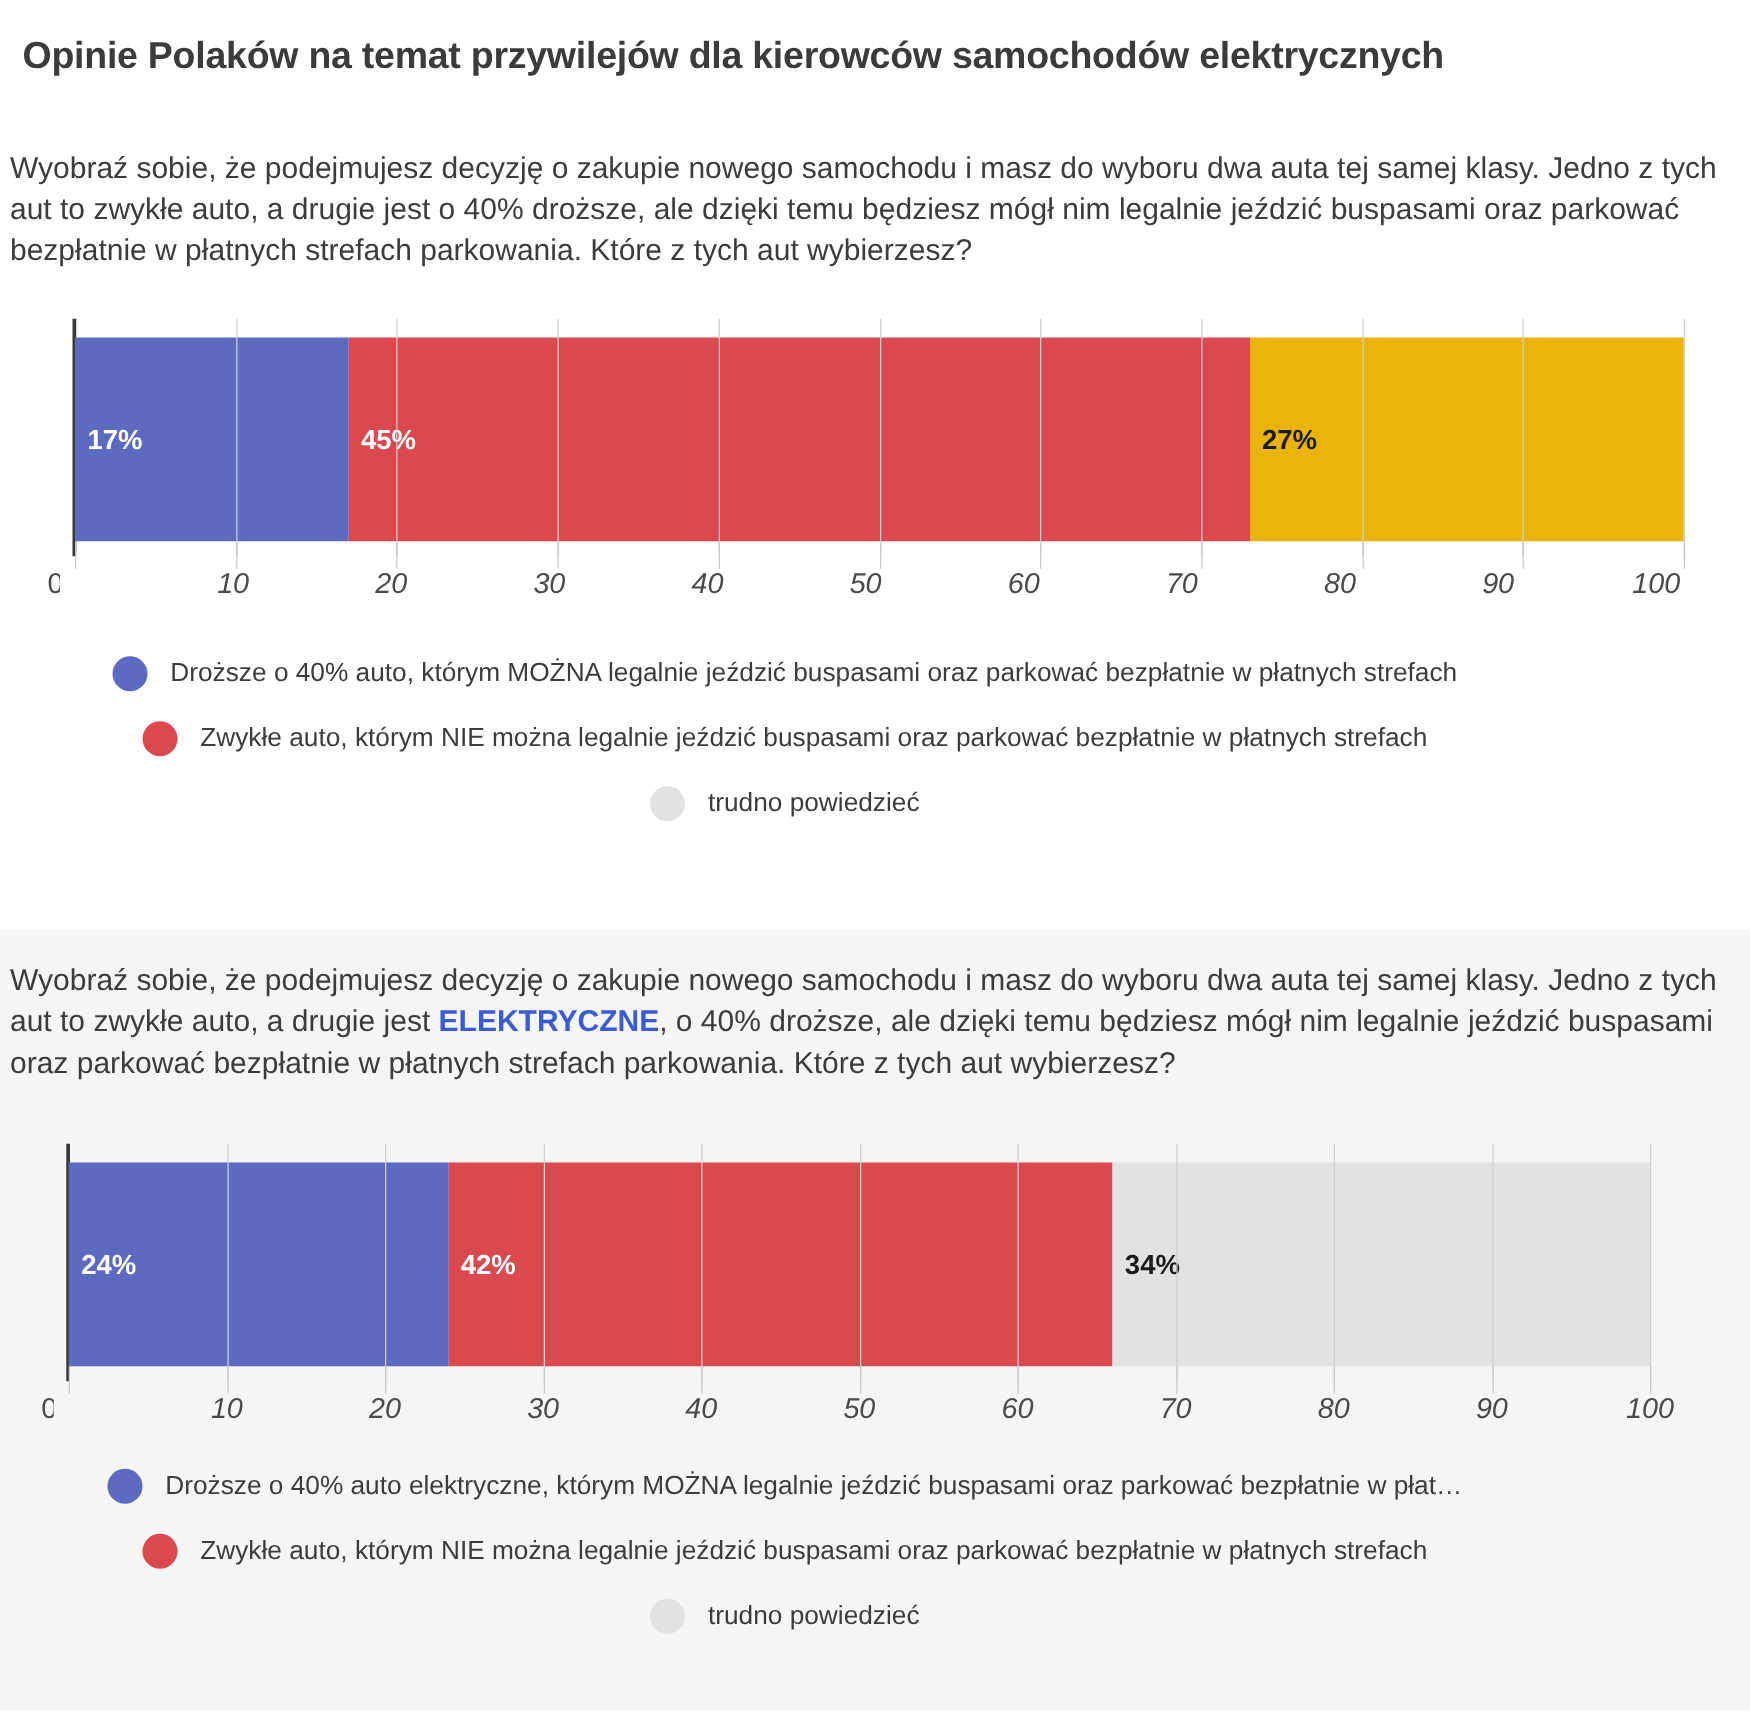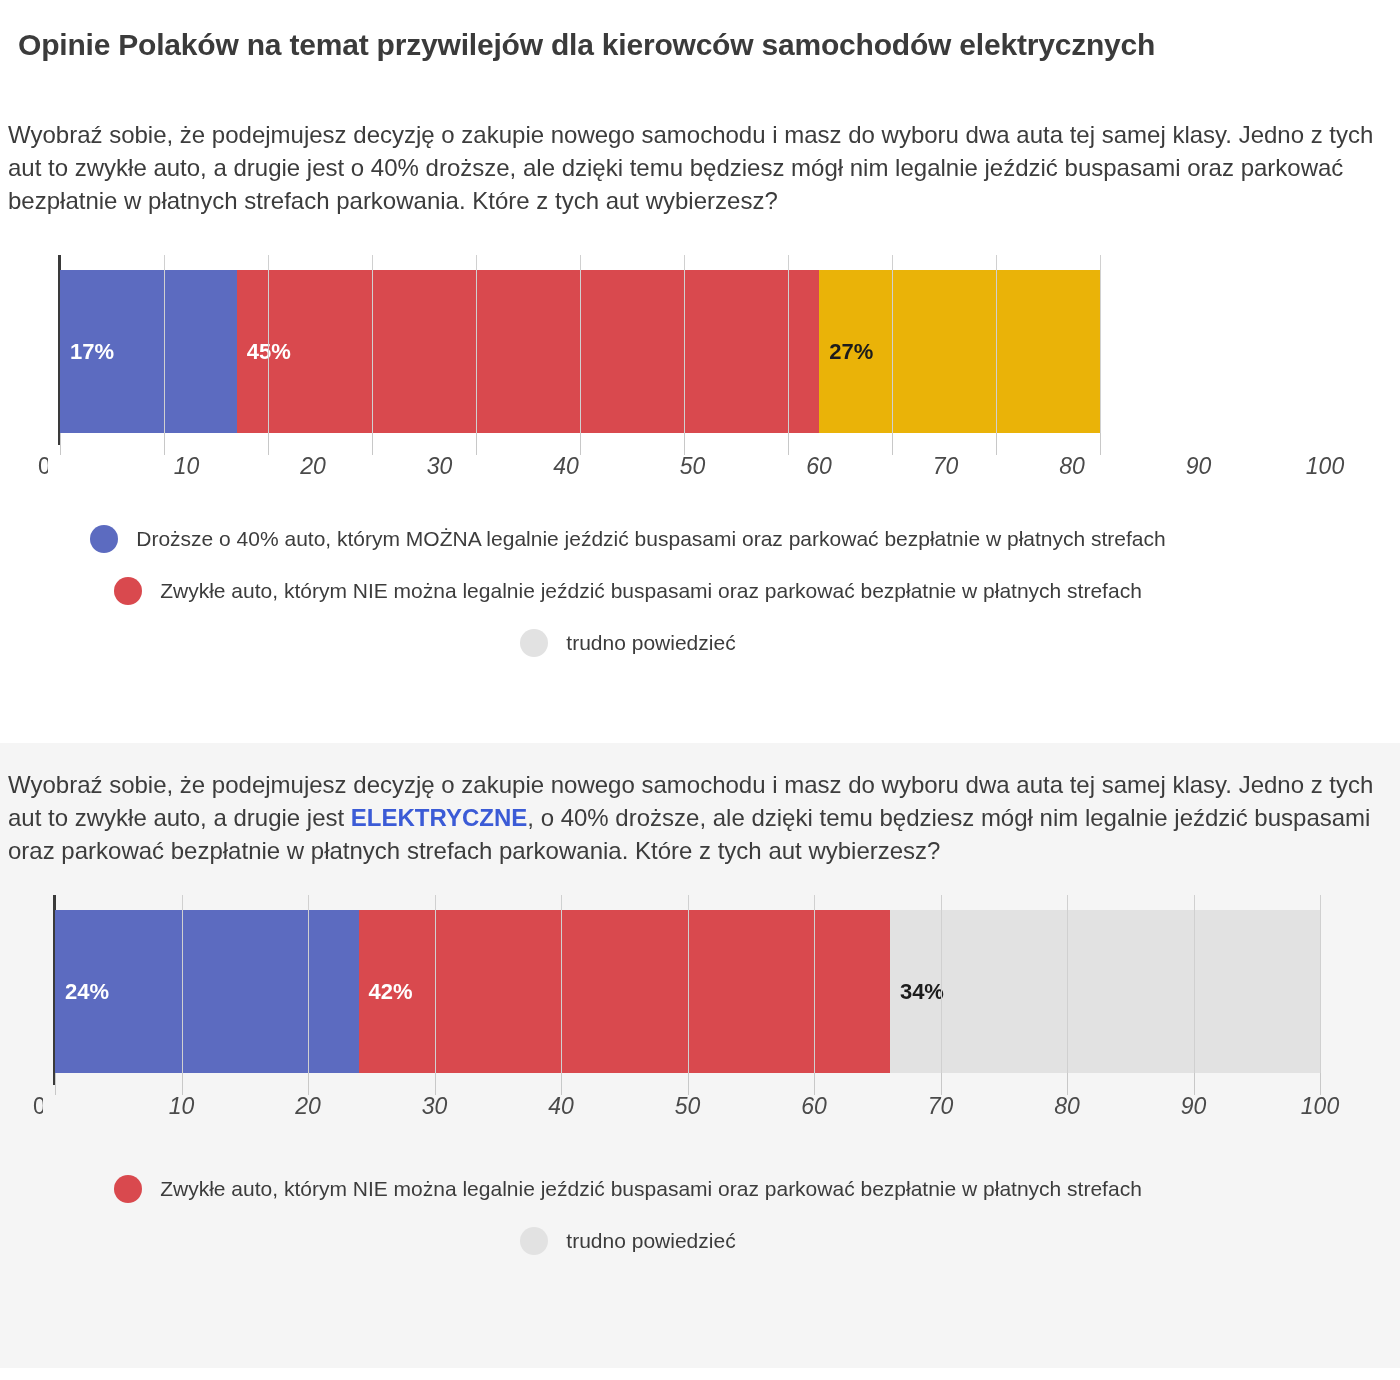--- a/index.html
+++ b/index.html
@@ -30,24 +30,24 @@
     position: absolute; left: 8px; width: 1378px;
     font-size: 24px; line-height: 33px; color: #3c3c3c;
   }
   .q1 { top: 118px; }
   .q2 { top: 768px; }
   .hl { color: #3b5bd6; font-weight: 600; }
 
   
   .chart { position: absolute; }
   .chart-1 { left: 0; top: 255px; width: 1400px; height: 240px; }
-  .chart-2 { left: 0; top: 895px; width: 1368px; height: 240px; }
+  .chart-2 { left: 0; top: 915px; width: 1368px; height: 240px; }
 
   .plot { position: absolute; left: 0; top: 0; height: 190px; }
-  .plot-1 { left: 60px; width: 1040px; }
+  .plot-1 { left: 60px; width: 1287px; }
   .plot-2 { left: 55px; width: 1265px; }
 
   .yaxis {
     position: absolute; top: 0; height: 190px;
     width: 3px; background: #3a3a3a;
   }
   .yaxis-1 { left: 58px; }
   .yaxis-2 { left: 53px; }
 
   .gridline {
@@ -238,20 +238,24 @@
         <div class="axis-tick" style="left: 60%;">60</div>
         <div class="axis-tick" style="left: 70%;">70</div>
         <div class="axis-tick" style="left: 80%;">80</div>
         <div class="axis-tick" style="left: 90%;">90</div>
         <div class="axis-tick" style="left: 100%;">100</div>
       </div>
   </div>
 
   <div class="legend legend-2">
     <div class="legend-row">
+      <span class="swatch" style="background:#5c6bc0"></span>
+      <span class="legend-text">Droższe o 40% auto elektryczne, którym MOŻNA legalnie jeździć buspasami oraz parkować bezpłatnie w płat…</span>
+    </div>
+    <div class="legend-row">
       <span class="swatch" style="background:#d9494e"></span>
       <span class="legend-text">Zwykłe auto, którym NIE można legalnie jeździć buspasami oraz parkować bezpłatnie w płatnych strefach</span>
     </div>
     <div class="legend-row r3">
       <span class="swatch" style="background:#e2e2e2"></span>
       <span class="legend-text">trudno powiedzieć</span>
     </div>
   </div>
 
 </div>

